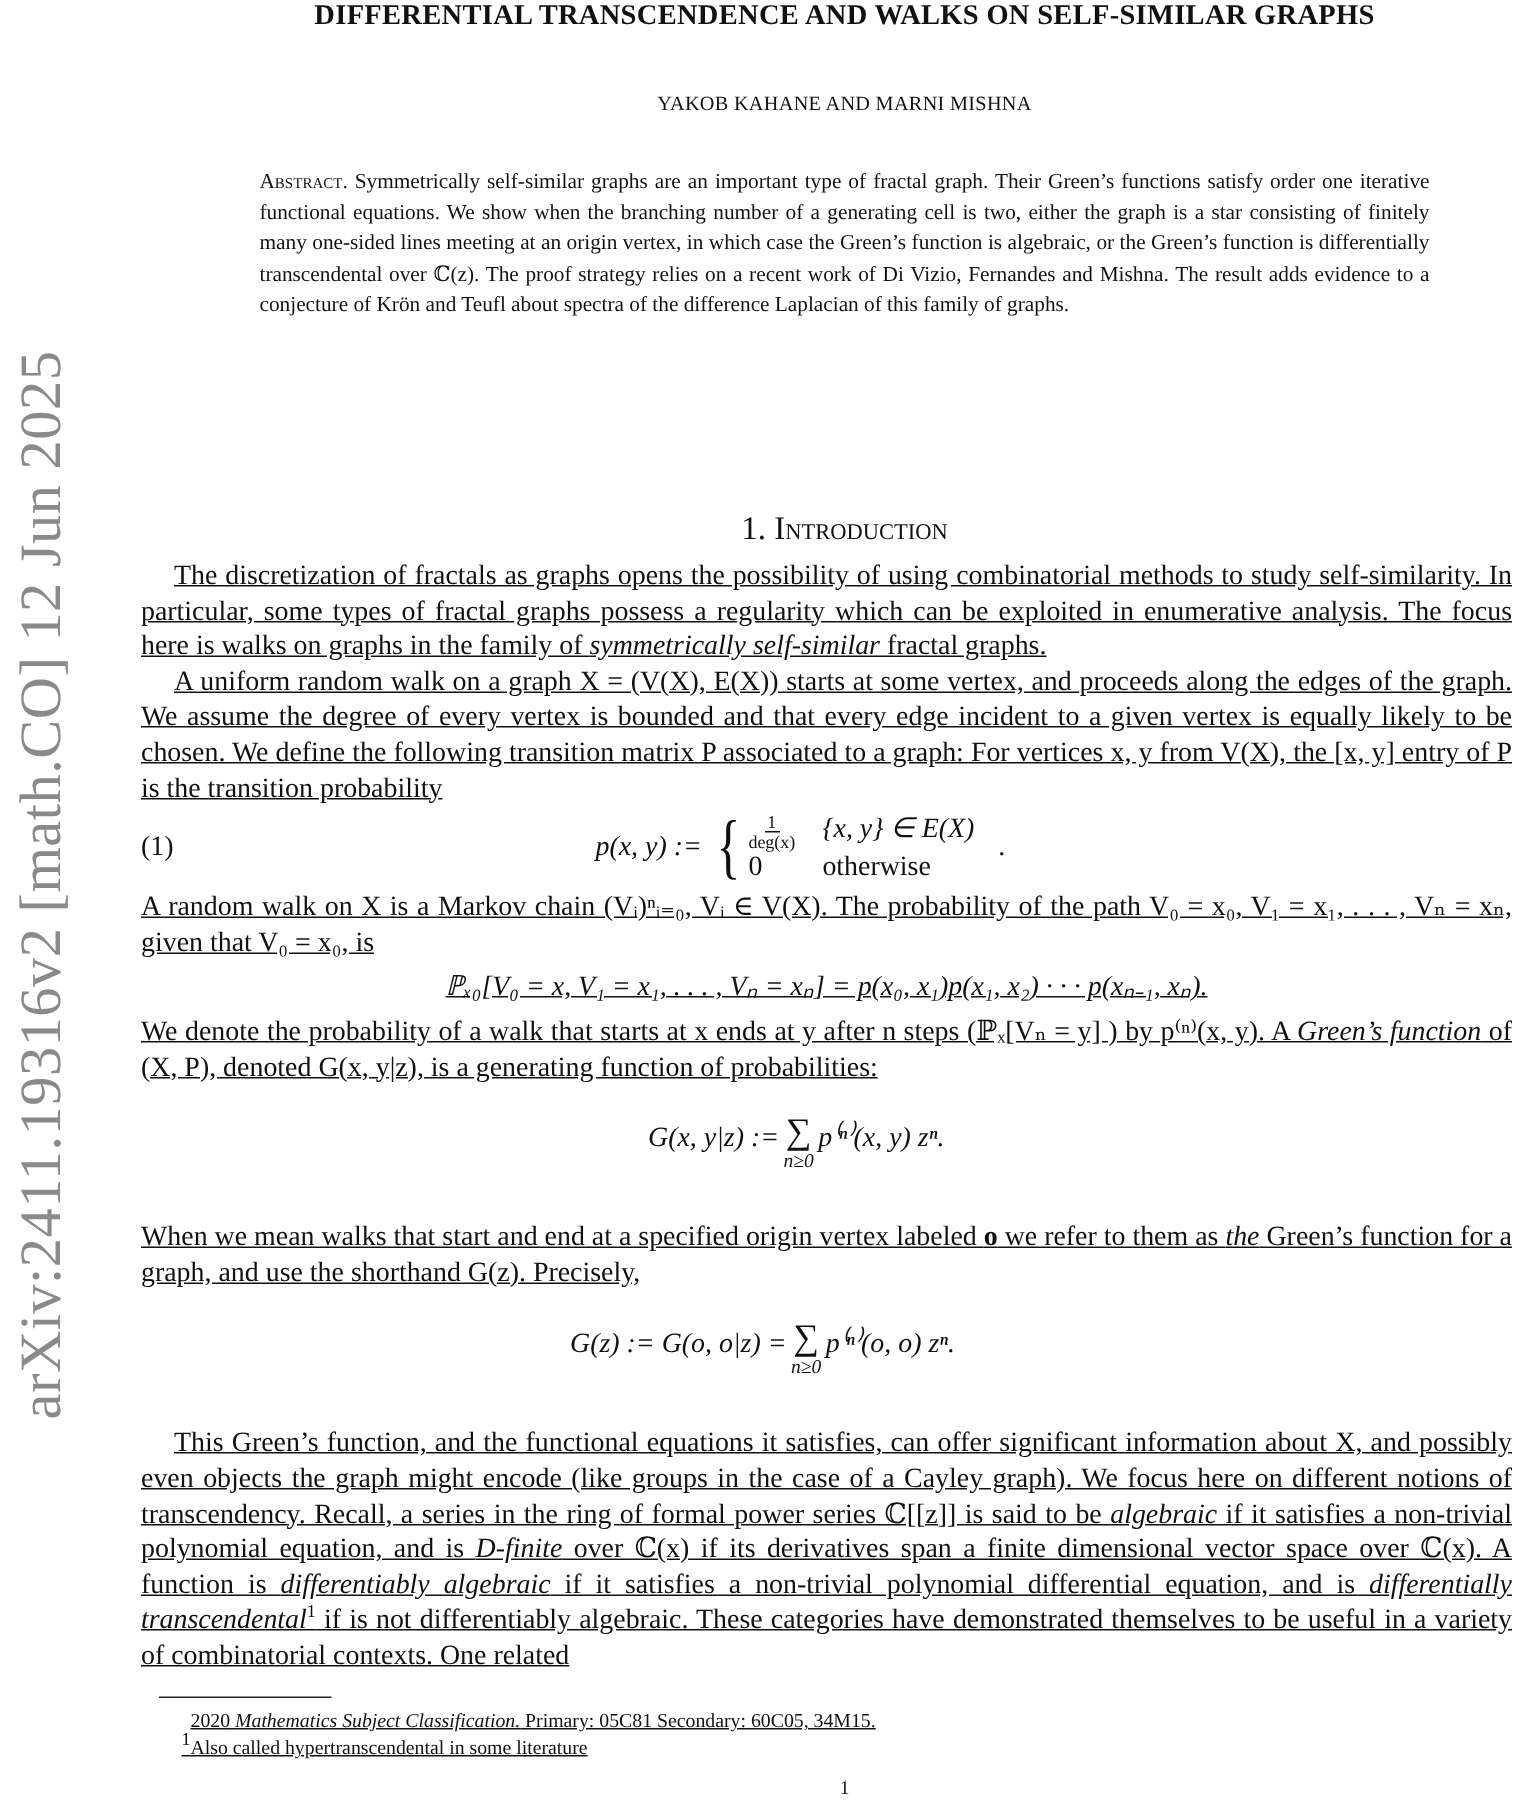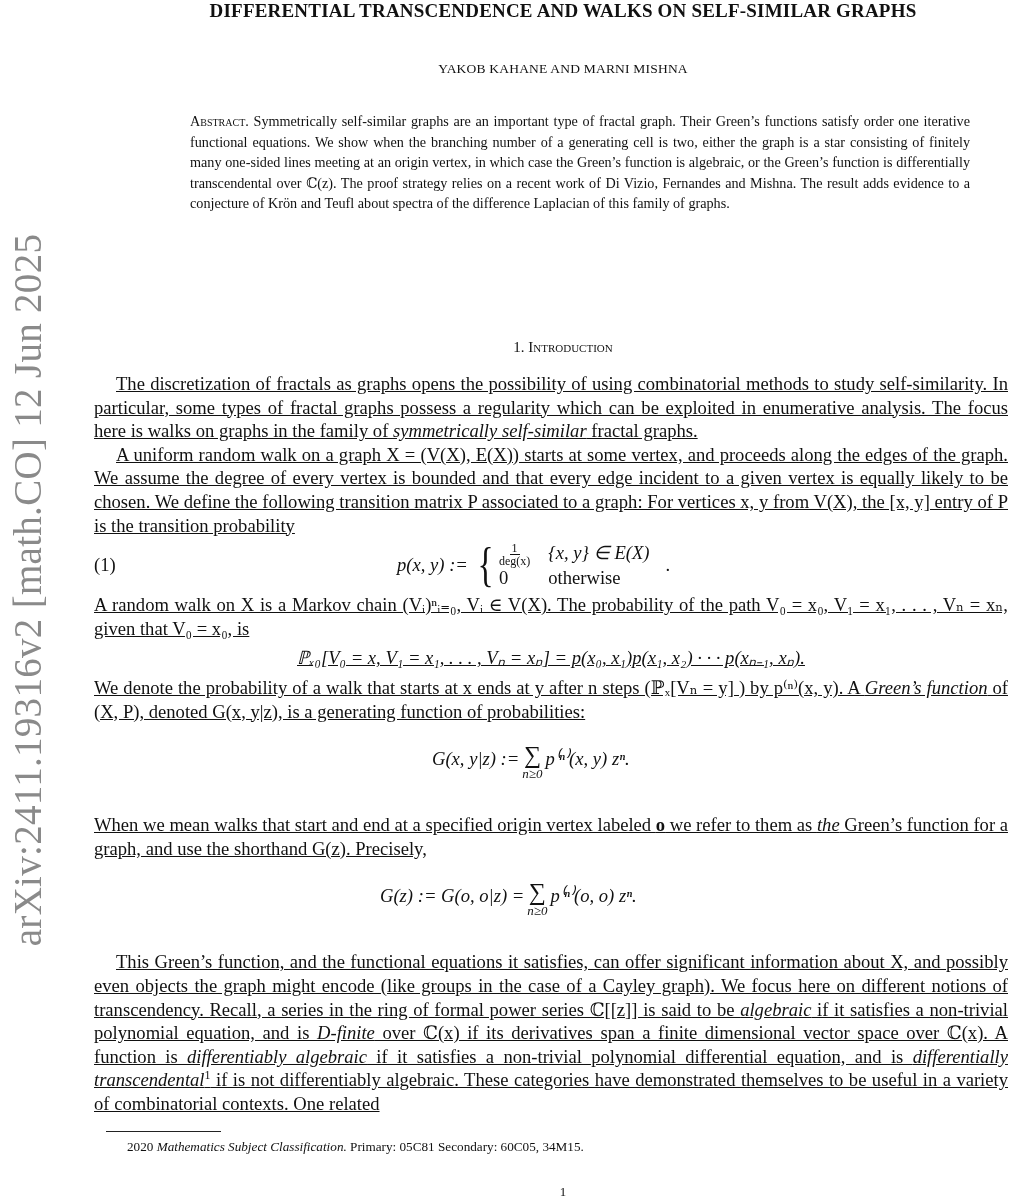--- a/index.html
+++ b/index.html
@@ -19,28 +19,28 @@
   .title {
     position: absolute; top: 0; left: 105px; width: 916px; text-align: center;
     font-size: 19px; font-weight: bold; letter-spacing: 0.2px;
   }
   .authors {
     position: absolute; top: 61px; left: 105px; width: 916px; text-align: center;
     font-size: 13.5px; letter-spacing: 0.2px;
   }
   .abstract {
     position: absolute; top: 111px; left: 173px; width: 780px;
-    font-size: 14.2px; line-height: 20.5px; text-align: justify; margin-left: 17px;
+    font-size: 14.2px; line-height: 20.5px; text-align: justify;
   }
   .abstract p { margin: 0; }
   .sc { font-variant: small-caps; }
   .keywords { margin-top: 3px !important; }
   .section-title {
     position: absolute; top: 339px; left: 105px; width: 916px; text-align: center;
-    font-size: 15px;
+    font-size: 22px;
   }
   .body {
     position: absolute; top: 372px; left: 94px; width: 914px;
     font-size: 18.6px; line-height: 23.6px; text-align: justify; text-decoration: underline;
   }
   .body p { margin: 0; }
   .indent { text-indent: 22px; }
   .m { font-style: italic; font-family: "Liberation Serif", serif; }
   .eq {
     position: relative; height: 48px; margin: 4px 0;
@@ -58,21 +58,21 @@
   .sigma .s { font-size: 24px; line-height: 24px; }
   .sigma .sub { font-size: 13px; line-height: 13px; font-style: italic; }
   sup, sub { font-size: 12px; line-height: 0; }
   .fnrule {
     position: absolute; top: 1131px; left: 106px; width: 115px; height: 1px; background: #222;
   }
   .footnotes {
     position: absolute; top: 1138px; left: 127px; width: 880px;
     font-size: 13.2px; line-height: 18px;
   }
-  .footnotes p { margin: 0; }
+  .footnotes p { margin: 0; text-decoration: underline; }
   .pagenum {
     position: absolute; top: 1184px; left: 105px; width: 916px; text-align: center; font-size: 13px;
   }
 </style>
 </head>
 <body>
 
 <div class="stamp">arXiv:2411.19316v2  [math.CO]  12 Jun 2025</div>
 
 <div class="title">DIFFERENTIAL TRANSCENDENCE AND WALKS ON SELF-SIMILAR GRAPHS</div>
@@ -151,15 +151,18 @@
     <span>This Green’s function, and the functional equations it satisfies, can offer significant information about X, and possibly even objects the graph might encode (like groups in the case of a Cayley graph). We focus here on different notions of transcendency. Recall, a series in the ring of formal power series ℂ[[z]] is said to be </span><i>algebraic</i><span> if it satisfies a non-trivial polynomial equation, and is </span><i>D-finite</i><span> over ℂ(x) if its derivatives span a finite dimensional vector space over ℂ(x). A function is </span><i>differentiably algebraic</i><span> if it satisfies a non-trivial polynomial differential equation, and is </span><i>differentially transcendental</i><sup>1</sup><span> if is not differentiably algebraic. These categories have demonstrated themselves to be useful in a variety of combinatorial contexts. One related</span>
   </p>
 </div>
 
 <div class="fnrule"></div>
 <div class="footnotes">
   <p>
     <span>2020</span>
     <i>Mathematics Subject Classification.</i><span> Primary: 05C81 Secondary: 60C05, 34M15.</span>
   </p>
+  <p style="margin-left:-6px">
+    <sup>1</sup><span>Also called hypertranscendental in some literature</span>
+  </p>
 </div>
 
 <div class="pagenum">1</div>
 
 </body></html>

